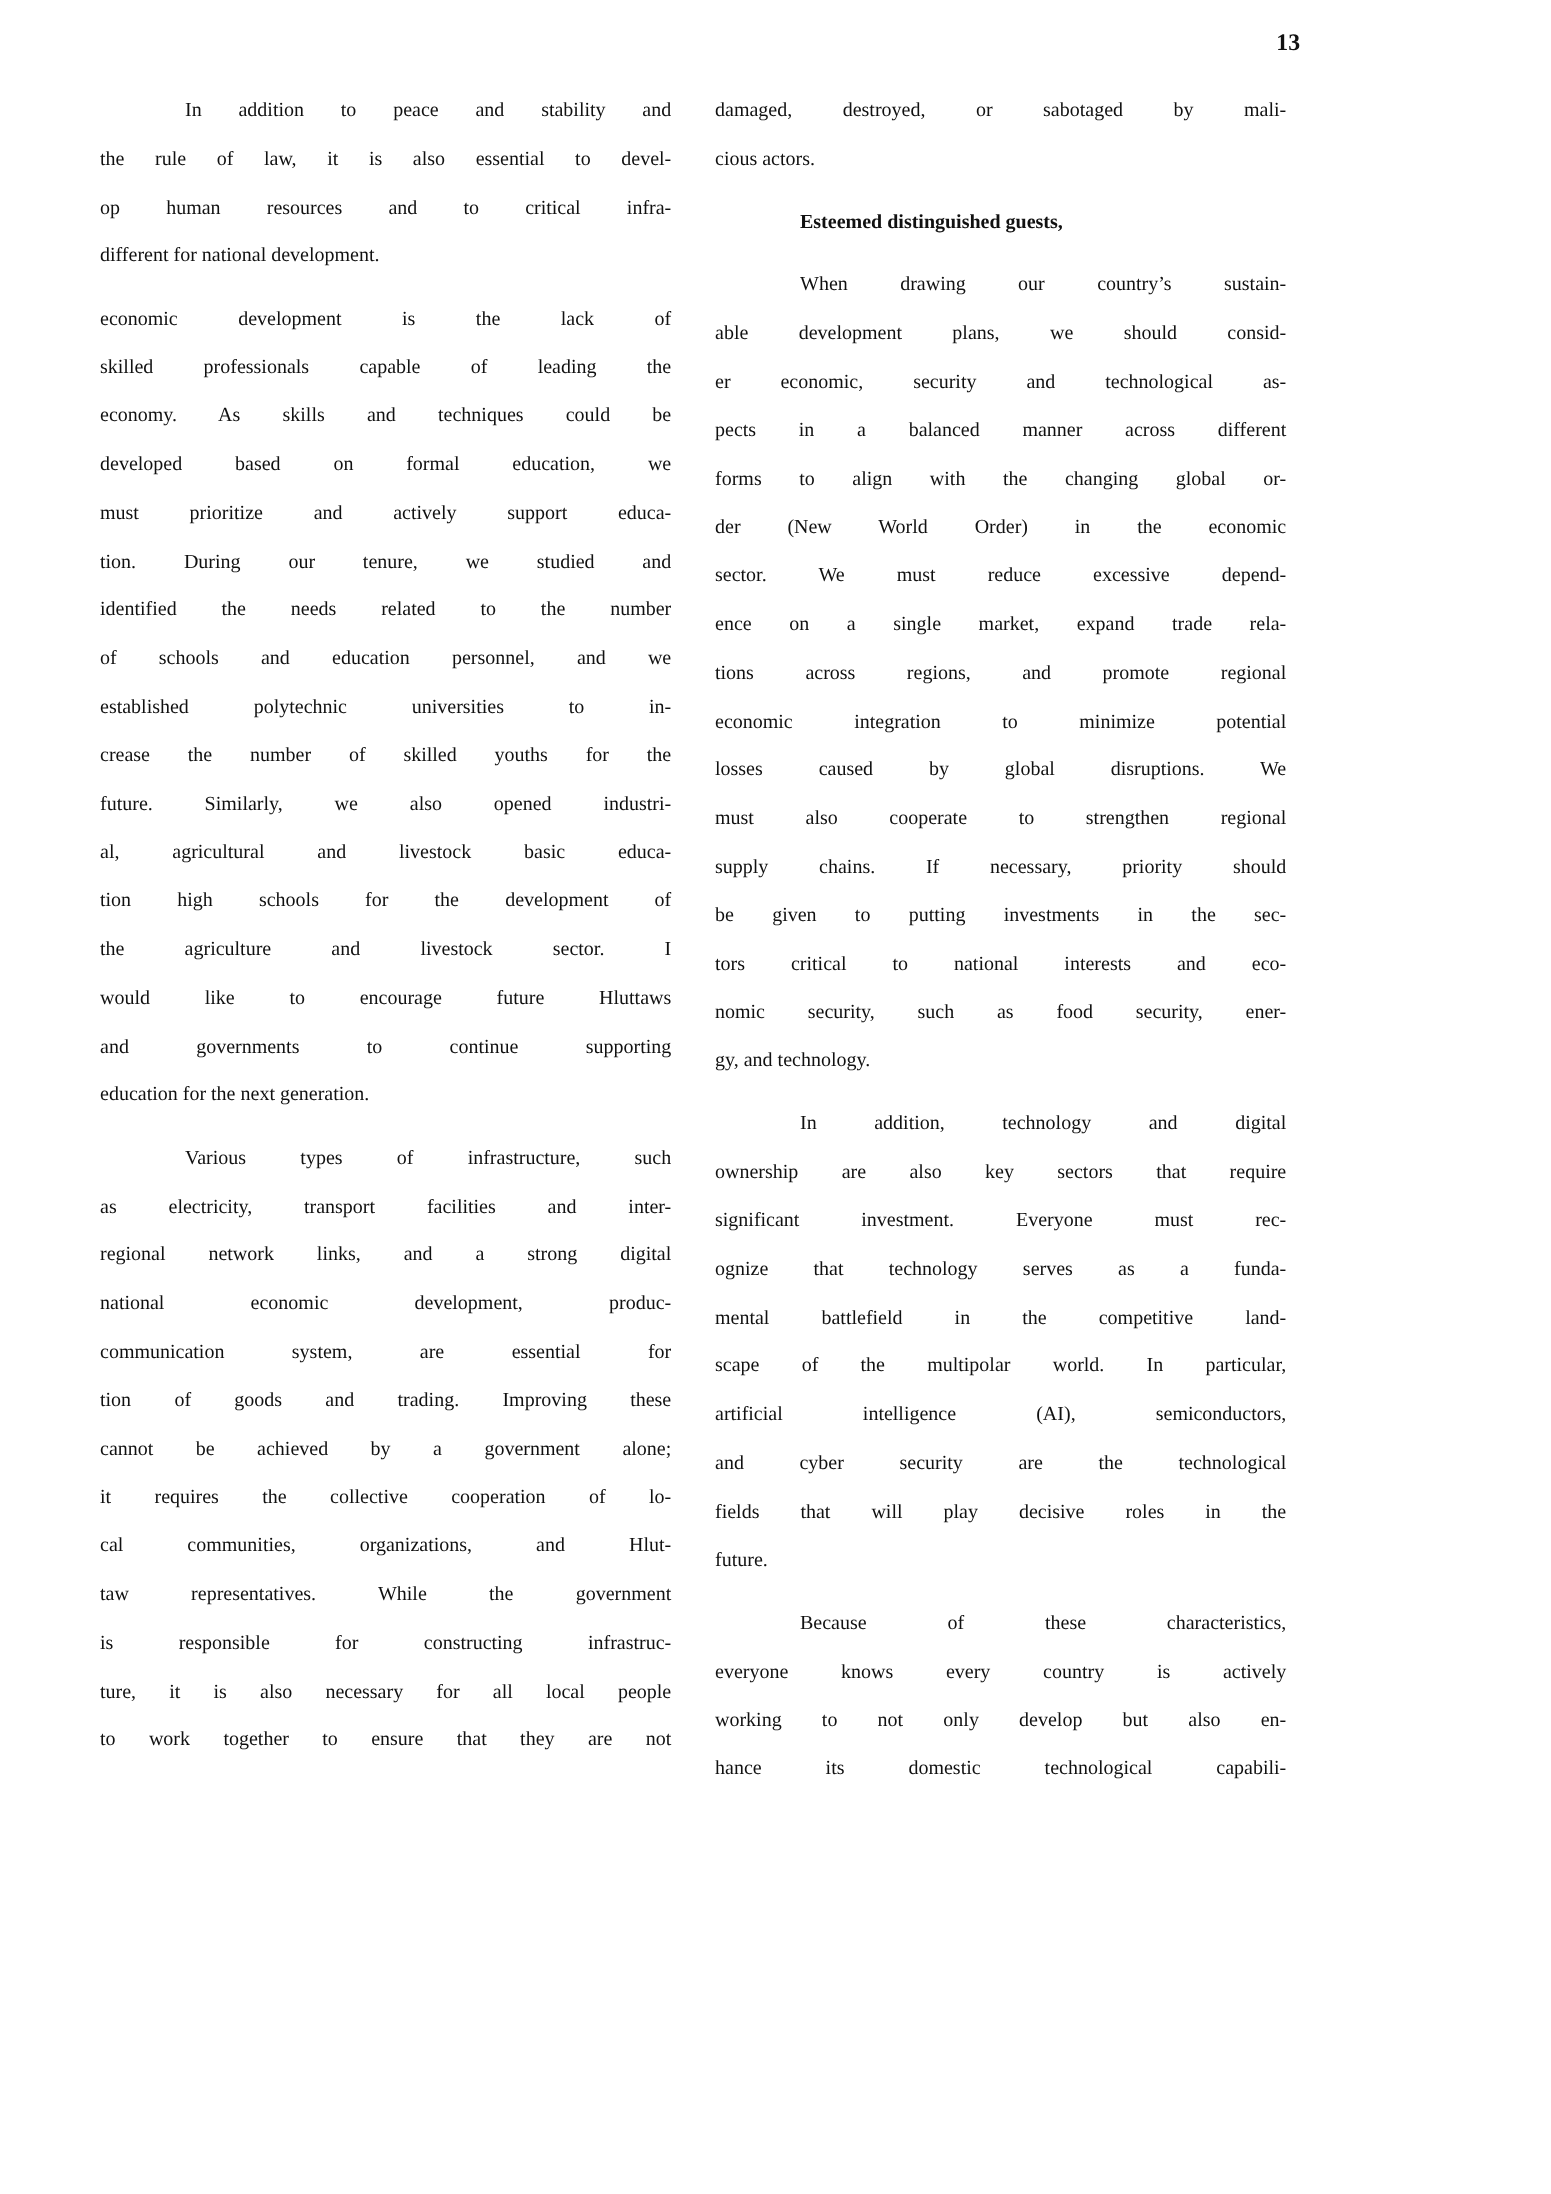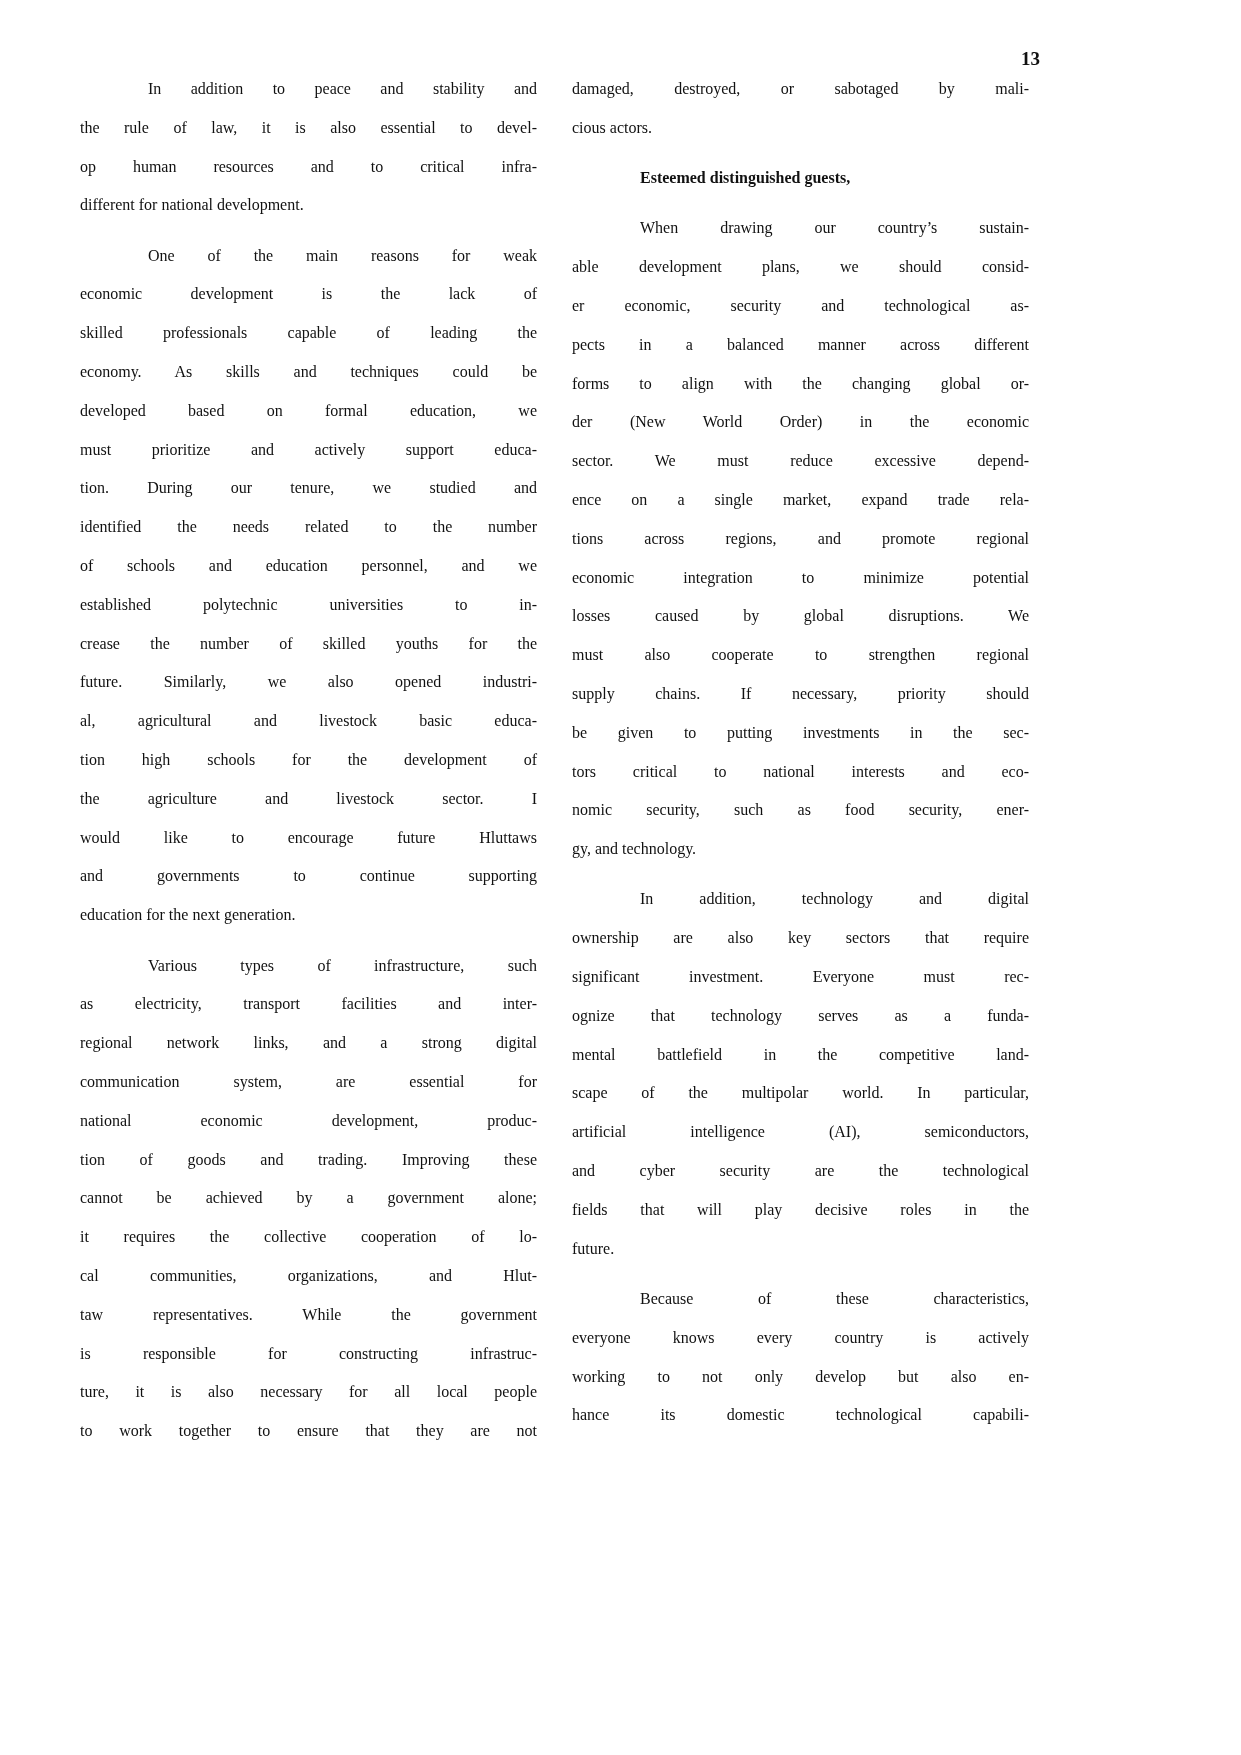--- a/index.html
+++ b/index.html
@@ -1,18 +1,18 @@
 <!DOCTYPE html>
 <html><head>
 <meta charset="utf-8">
 <style>
   html,body{margin:0;padding:0;background:#fff;}
   body{width:1241px;height:1755px;position:relative;overflow:hidden;
        font-family:"Liberation Serif","DejaVu Serif",serif;color:#111;}
-  .page-num{position:absolute;top:48px;left:1000px;width:40px;text-align:right;
+  .page-num{position:absolute;top:24px;left:1000px;width:40px;text-align:right;
             font-weight:bold;font-size:19px;}
   .col{position:absolute;top:70px;width:457px;font-size:16px;}
   .col.left{left:80px;}
   .col.right{left:572px;}
   .para{margin:0 0 11.5px 0;}
   .ln{display:block;height:38.8px;line-height:38.8px;white-space:nowrap;
       text-align:justify;text-align-last:justify;}
   .ln.last{text-align:center;text-align-last:left;}
   .ln.indent{padding-left:68px;}
   .heading{font-weight:bold;}
@@ -24,21 +24,20 @@
 <div class="page-num">13</div>
 
 <div class="col left">
   <div class="para">
     <span class="ln indent">In addition to peace and stability and</span>
     <span class="ln">the rule of law, it is also essential to devel-</span>
     <span class="ln">op human resources and to critical infra-</span>
     <span class="ln last">different for national development.</span>
   </div>
   <div class="para">
-    <span class="ln indent">One of the main reasons for weak</span>
     <span class="ln">economic development is the lack of</span>
     <span class="ln">skilled professionals capable of leading the</span>
     <span class="ln">economy. As skills and techniques could be</span>
     <span class="ln">developed based on formal education, we</span>
     <span class="ln">must prioritize and actively support educa-</span>
     <span class="ln">tion. During our tenure, we studied and</span>
     <span class="ln">identified the needs related to the number</span>
     <span class="ln">of schools and education personnel, and we</span>
     <span class="ln">established polytechnic universities to in-</span>
     <span class="ln">crease the number of skilled youths for the</span>
@@ -47,22 +46,22 @@
     <span class="ln">tion high schools for the development of</span>
     <span class="ln">the agriculture and livestock sector. I</span>
     <span class="ln">would like to encourage future Hluttaws</span>
     <span class="ln">and governments to continue supporting</span>
     <span class="ln last">education for the next generation.</span>
   </div>
   <div class="para">
     <span class="ln indent">Various types of infrastructure, such</span>
     <span class="ln">as electricity, transport facilities and inter-</span>
     <span class="ln">regional network links, and a strong digital</span>
+    <span class="ln">national economic development, produc-</span>
     <span class="ln">communication system, are essential for</span>
-    <span class="ln">national economic development, produc-</span>
     <span class="ln">tion of goods and trading. Improving these</span>
     <span class="ln">cannot be achieved by a government alone;</span>
     <span class="ln">it requires the collective cooperation of lo-</span>
     <span class="ln">cal communities, organizations, and Hlut-</span>
     <span class="ln">taw representatives. While the government</span>
     <span class="ln">is responsible for constructing infrastruc-</span>
     <span class="ln">ture, it is also necessary for all local people</span>
     <span class="ln">to work together to ensure that they are not</span>
   </div>
 </div>

